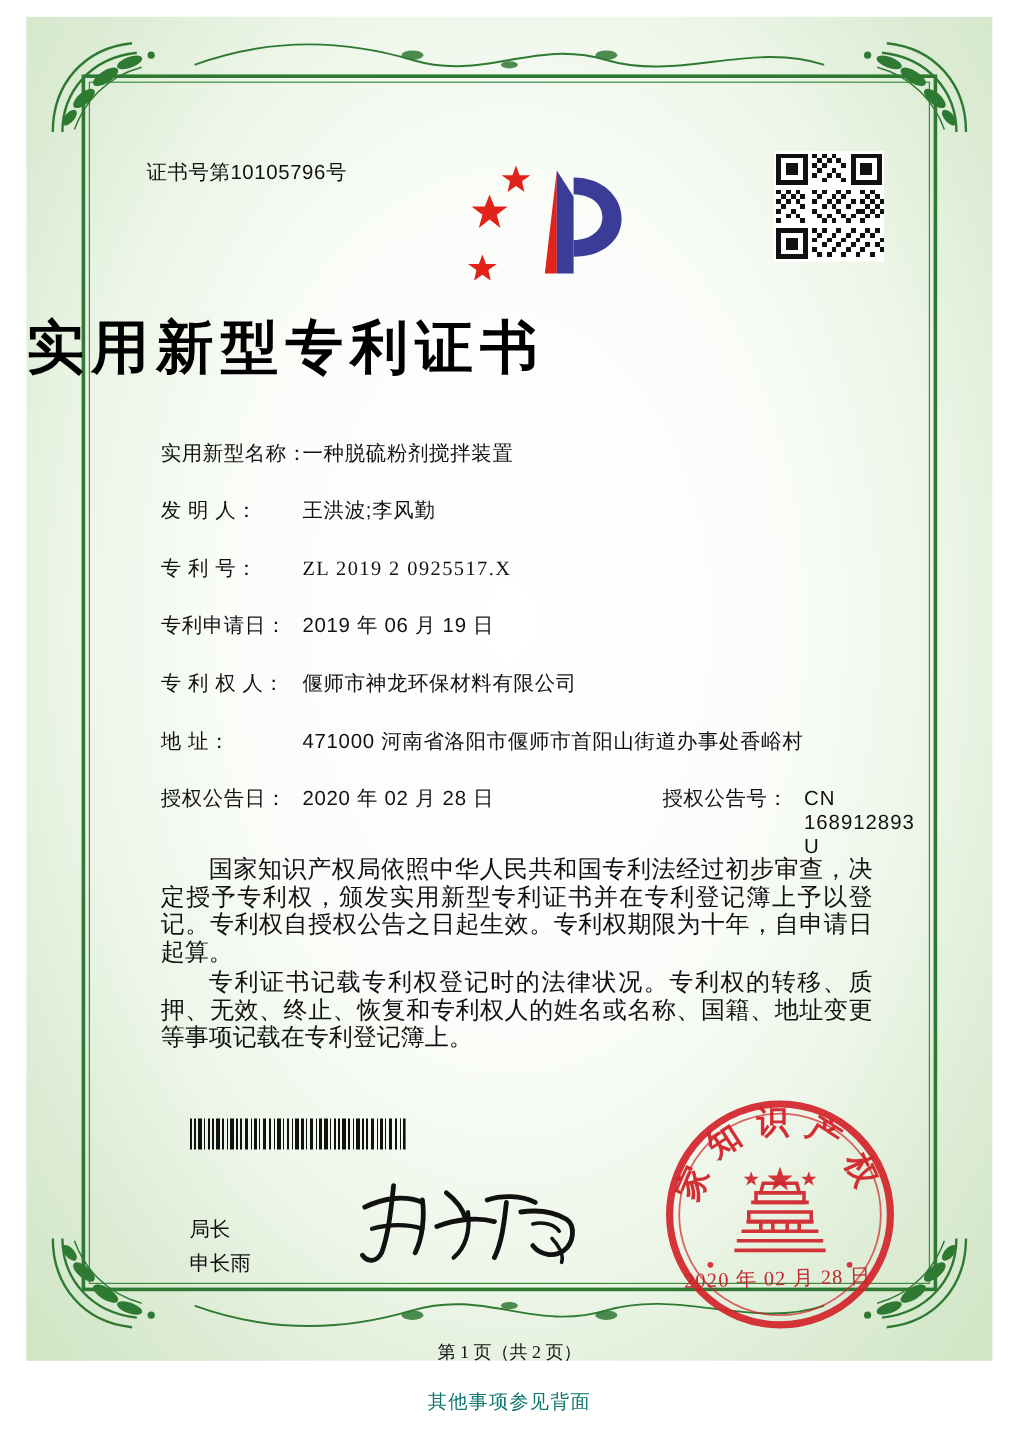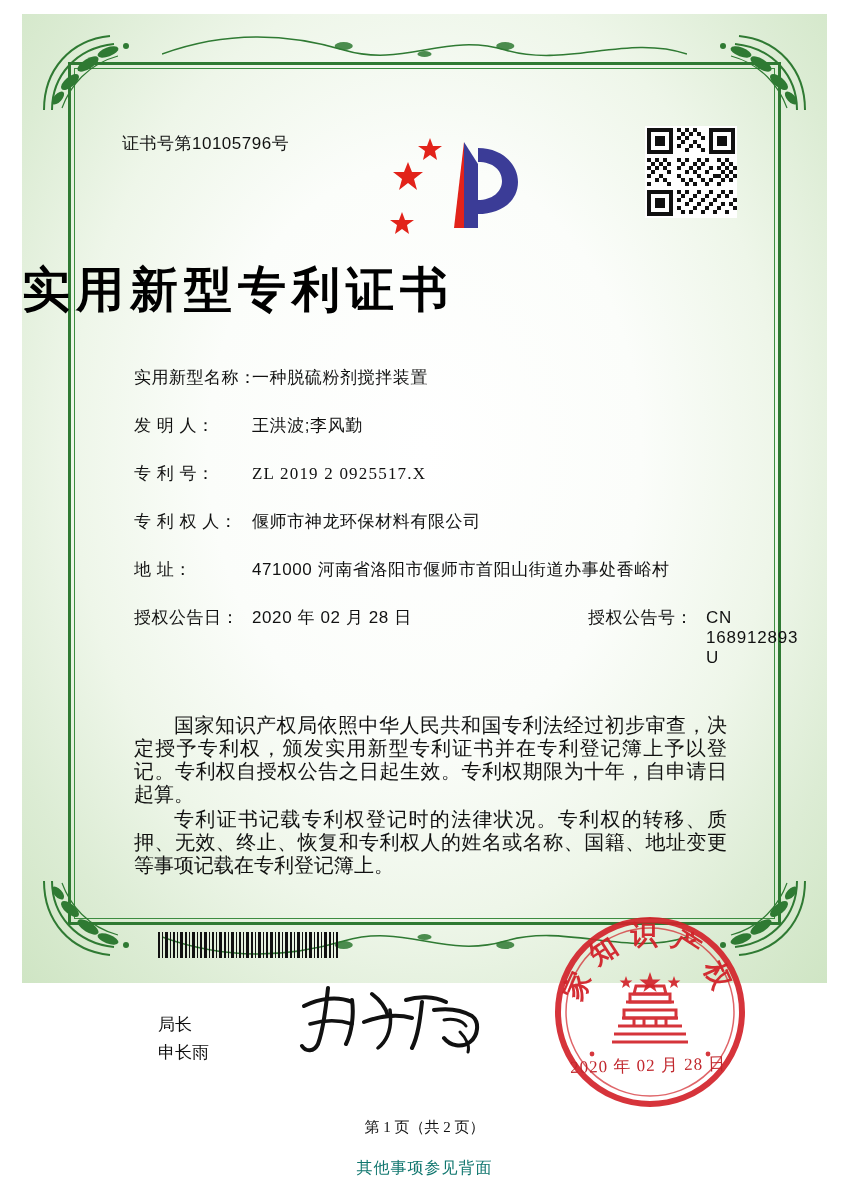--- a/index.html
+++ b/index.html
@@ -15,21 +15,21 @@
     position: relative;
     overflow: hidden;
   }
 
   
   .page {
     position: absolute;
     left: 22px;
     top: 14px;
     width: 805px;
-    height: 969px;
+    height: 1120px;
     background:
       radial-gradient(ellipse at 50% 45%, #ffffff 0%, #fbfdfa 38%, #eef6e9 62%, #dcecd4 82%, #cfe5c4 100%);
     box-sizing: border-box;
   }
 
   
   .frame-outer {
     position: absolute;
     left: 46px;
     top: 48px;
@@ -135,21 +135,20 @@
   }
   .row .value.mono {
     font-family: "Liberation Serif", serif;
     letter-spacing: 1.2px;
   }
   .row.split .value { flex: 0 0 auto; width: 300px; }
   .row.split .label2 {
     flex: 0 0 auto;
     width: 118px;
     letter-spacing: 0.5px;
-    margin-left: 36px;
   }
   .row.split .value2 { flex: 1; letter-spacing: 0.8px; }
 
   
   .paras {
     position: absolute;
     left: 112px;
     right: 100px;
     top: 700px;
     font-size: 20px;
@@ -378,20 +377,24 @@
     <div class="row">
       <span class="label">发 明 人：</span>
       <span class="value">王洪波;李风勤</span>
     </div>
 
     <div class="row">
       <span class="label">专 利 号：</span>
       <span class="value mono">ZL 2019 2 0925517.X</span>
     </div>
 
+    <div class="row">
+      <span class="label">专利申请日：</span>
+      <span class="value">2019 年 06 月 19 日</span>
+    </div>
 
     <div class="row">
       <span class="label">专 利 权 人：</span>
       <span class="value">偃师市神龙环保材料有限公司</span>
     </div>
 
     <div class="row">
       <span class="label">地 址：</span>
       <span class="value">471000 河南省洛阳市偃师市首阳山街道办事处香峪村</span>
     </div>

